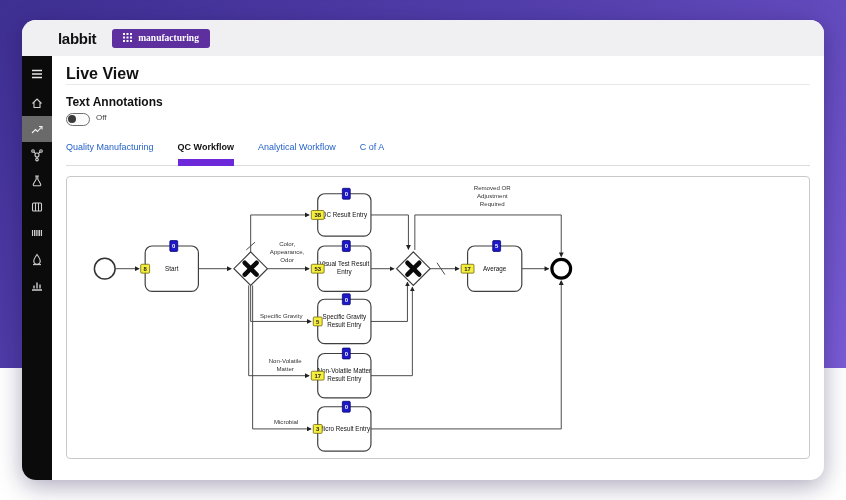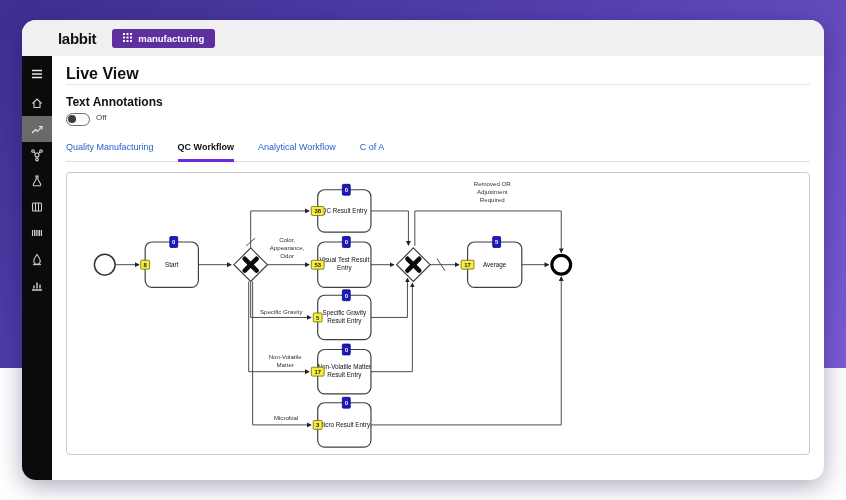--- a/index.html
+++ b/index.html
@@ -19,21 +19,21 @@
   }
   
   .topbar {
     height:36px; background:#f0eff2; flex:0 0 36px;
     display:flex; align-items:center; padding-left:36px; gap:16px;
   }
   .logo { font-size:15px; font-weight:bold; color:#111; letter-spacing:-.3px; }
   .app-chip {
     display:inline-flex; align-items:center; gap:6px;
     background:#5e2f9e; color:#fff; border-radius:3px;
-    padding:4px 11px; font-size:9.5px; font-weight:bold; cursor:pointer;
+    padding:4px 11px; font-size:9.5px; font-weight:bold; cursor:pointer;font-family:Liberation Serif, serif;
   }
   
   .body-row { flex:1; display:flex; min-height:0; }
   .sidebar {
     flex:0 0 30px; background:#0b0b0b; display:flex; flex-direction:column;
     align-items:stretch; padding-top:6px;
   }
   .side-item {
     height:26px; display:flex; align-items:center; justify-content:center;
     cursor:pointer;
@@ -54,21 +54,21 @@
     background:#fbfbfb; position:relative; cursor:pointer;
   }
   .toggle .knob {
     position:absolute; left:1px; top:1px; width:8px; height:8px;
     border-radius:50%; background:#3a3a3a;
   }
   .toggle-state { font-size:8px; color:#444; }
 
   .tabs { margin-top:16px; display:flex; gap:24px; border-bottom:1px solid #dcdcdc; }
   .tab { font-size:9px; color:#2563c9; padding-bottom:7px; cursor:pointer; white-space:nowrap; }
-  .tab.active { color:#111; font-weight:bold; border-bottom:3px solid #6d28d9; margin-bottom:-1px; }
+  .tab.active { color:#111; font-weight:bold; border-bottom:7px solid #6d28d9; margin-bottom:-1px; }
 
   .diagram-panel {
     margin-top:10px; border:1px solid #c9c9c9; border-radius:4px;
     height:283px; background:#fff; display:flex; align-items:center; justify-content:center;
     overflow:hidden;
   }
   .diagram-panel svg { width:100%; height:100%; }
 
   
   .edge { stroke:#4a4a4a; stroke-width:1; fill:none; }

